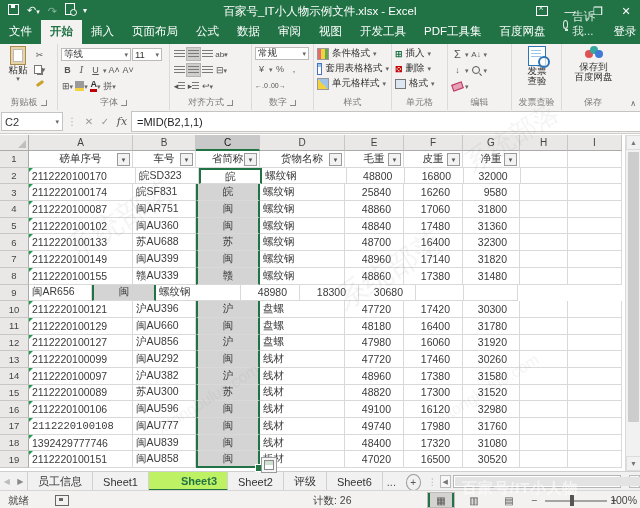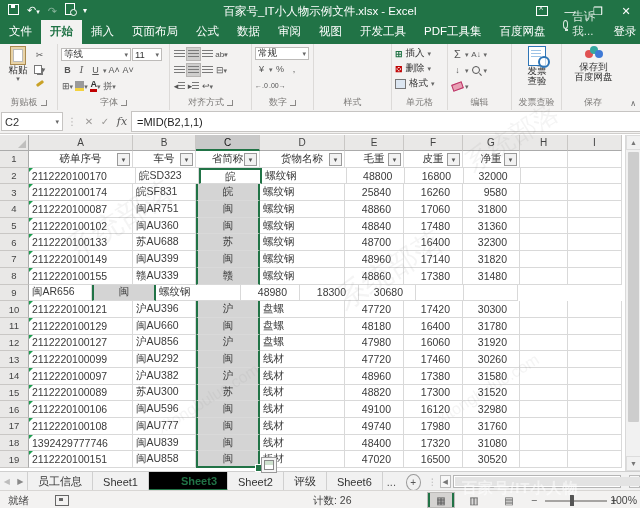--- a/index.html
+++ b/index.html
@@ -106,21 +106,21 @@
   #vscroll{position:absolute;left:625px;top:135px;width:15px;height:336px;background:#f1f1f1;border-left:1px solid #d9d9d9;box-sizing:border-box;}
   .sbtn{width:15px;height:15px;display:flex;align-items:center;justify-content:center;font-size:7px;color:#777;background:#f1f1f1;border:1px solid #dcdcdc;box-sizing:border-box;}
   #vthumb{position:absolute;left:2px;top:17px;width:11px;height:270px;background:#cdcdcd;border-radius:1px;}
   #vdown{position:absolute;left:0;bottom:0;}
   
   #sheetbar{position:absolute;left:0;top:471px;width:640px;height:19px;background:#f1f1f1;border-top:1px solid #cfcfcf;display:flex;align-items:stretch;font-size:11px;color:#444;}
   .navarr{width:16px;display:flex;align-items:center;justify-content:center;font-size:8px;color:#888;}
   #tabs{display:flex;align-items:stretch;}
   .tab{display:flex;align-items:center;padding:0 10px;border-right:1px solid #d0d0d0;cursor:default;white-space:nowrap;color:#333;}
   .tab:first-child{border-left:1px solid #d0d0d0;}
-  .tab.active{background:#000000;color:#217346;font-weight:bold;border-bottom:2px solid #217346;box-sizing:border-box;padding-left:32px;}
+  .tab.active{background:#bef264;color:#217346;font-weight:bold;border-bottom:2px solid #217346;box-sizing:border-box;padding-left:32px;}
   #tab-ellipsis{display:flex;align-items:center;padding:0 4px;color:#555;}
   #addsheet{width:15px;height:15px;margin:2px 4px 0 6px;border:1px solid #9a9a9a;border-radius:50%;display:flex;align-items:center;justify-content:center;font-size:10px;color:#555;}
   #sb-dots{display:flex;align-items:center;color:#aaa;font-size:9px;padding:0 3px;}
   .hs-btn{width:13px;height:13px;margin-top:3px;border:1px solid #bbb;background:#f7f7f7;display:flex;align-items:center;justify-content:center;font-size:7px;color:#777;box-sizing:border-box;}
   #hs-track{width:198px;height:13px;margin-top:3px;margin-left:2px;background:#fff;border:1px solid #b5b5b5;box-sizing:border-box;position:relative;}
   #hs-thumb{position:absolute;left:1px;top:1px;width:190px;height:9px;background:#e3e3e3;}
   #hs-right{width:13px;height:13px;margin-top:3px;margin-left:8px;border:1px solid #bbb;background:#f7f7f7;display:flex;align-items:center;justify-content:center;font-size:7px;color:#777;box-sizing:border-box;}
   
   #statusbar{position:absolute;left:0;top:490px;width:640px;height:18px;background:#f3f2f1;border-top:1px solid #d8d6d4;font-size:10.5px;color:#444;}
   #ready{position:absolute;left:8px;top:3px;}
@@ -305,20 +305,37 @@
           <span class="mini" style="font-size:7px;">.00→</span>
         </div>
       </div>
       <div class="glabel">
           <span>数字</span>
           <span class="launcher"></span>
         </div>
     </div>
 
     <div class="rgroup" style="width:78px;">
+      <div class="g3">
+        <div class="srow">
+            <span class="ic-cf"></span>
+            <span>条件格式</span>
+            <span class="dd">▾</span>
+          </div>
+        <div class="srow">
+            <span class="ic-tbl"></span>
+            <span>套用表格格式</span>
+            <span class="dd">▾</span>
+          </div>
+        <div class="srow">
+            <span class="ic-cs"></span>
+            <span>单元格样式</span>
+            <span class="dd">▾</span>
+          </div>
+      </div>
       <div class="glabel">
           <span>样式</span>
         </div>
     </div>
 
     <div class="rgroup" style="width:56px;">
       <div class="g3">
         <div class="srow">
             <span class="ic-ins">⊞</span>
             <span>插入</span>
@@ -900,21 +917,21 @@
           </div>
           <div class="cell" style="width: 48px;">
             <span></span>
           </div>
           <div class="cell" style="width: 54px;">
             <span></span>
           </div>
         </div>
         <div class="grow">
           <div class="rowhdr" style="width: 29px;">17</div>
-          <div class="cell left err" style="width: 104px;">
+          <div class="cell left err" style="width: 104px; font-family: Liberation Mono, monospace;">
             <span>2112220100108</span>
           </div>
           <div class="cell left" style="width: 63px;">
             <span>闽AU777</span>
           </div>
           <div class="cell center sel" style="width: 64px;">
             <span>闽</span>
           </div>
           <div class="cell left" style="width: 85px;">
             <span>线材</span>

